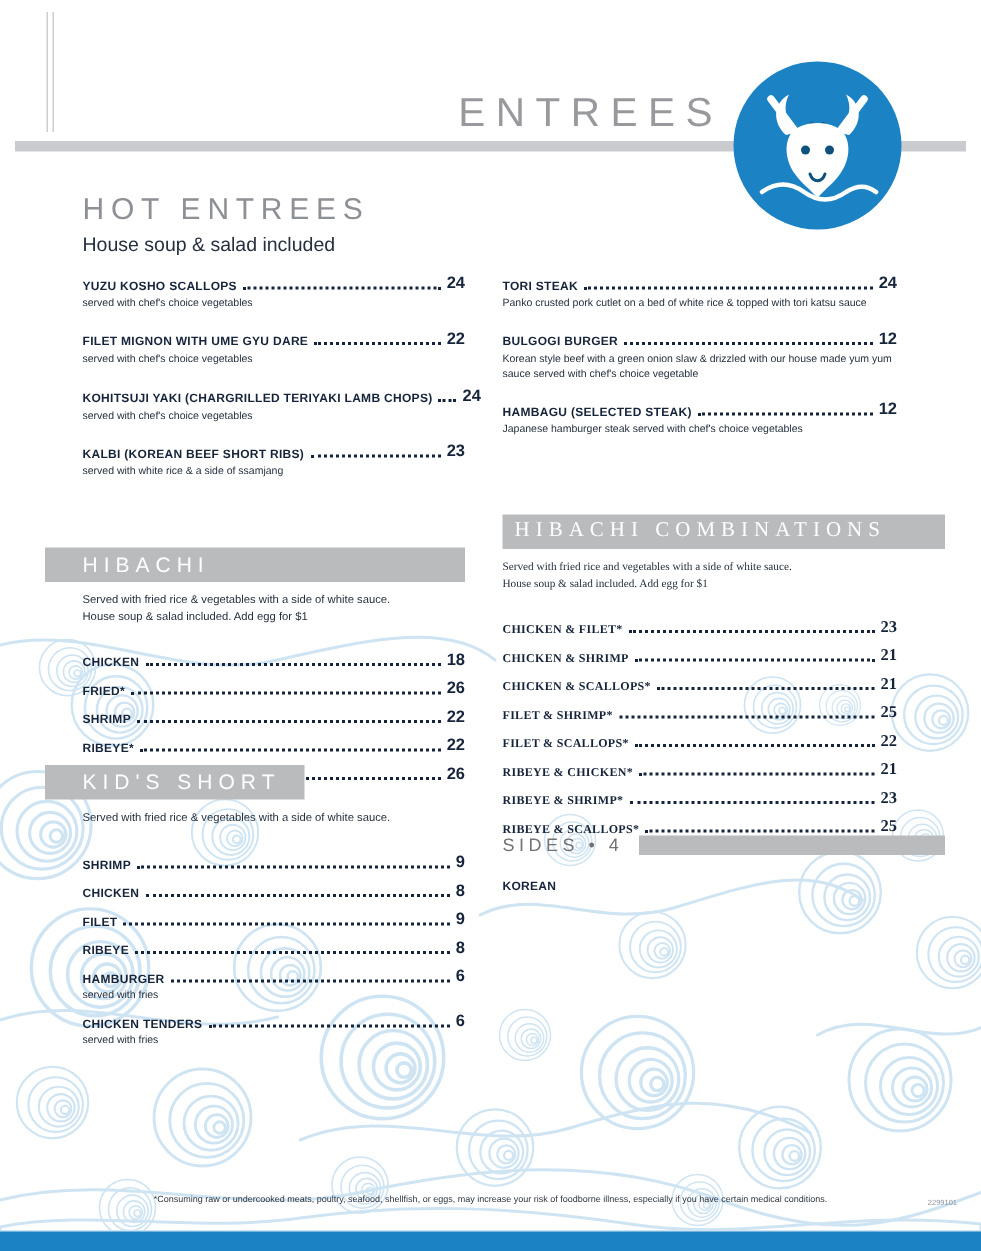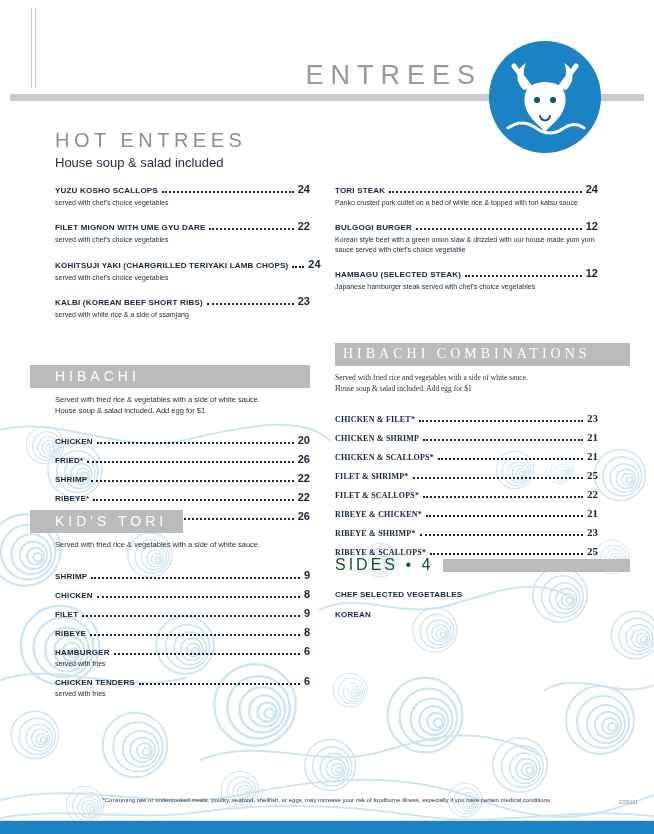--- a/index.html
+++ b/index.html
@@ -51,21 +51,21 @@
 
   .hot-item { margin-bottom:13px; }
   .hot-item .note { margin-top:3px; }
   .note { font-size:7px; color:#25303f; line-height:1.35; white-space:normal; }
 
   .plain-item { margin-bottom:7px; }
   .plain-item .note { margin-top:2px; }
 
   
   .sides-head { display:flex; align-items:center; }
-  .sides-title { font-size:16px; font-weight:400; letter-spacing:3px; color:#14532d; white-space:nowrap; }
+  .sides-title { font-size:12px; font-weight:400; letter-spacing:3px; color:#737373; white-space:nowrap; }
   .sides-bar { flex:1; height:13px; background:#b9bbbd; margin-left:10px; }
   .side-items { margin-top:16px; }
   .side-item { font-size:8px; font-weight:bold; color:#15243a; margin-bottom:11px; letter-spacing:0.2px; }
 
   
   .footer-note { position:absolute; top:797px; left:40px; right:40px; text-align:center;
     font-size:6px; color:#2f3640; z-index:1; }
   .doc-code { position:absolute; top:799px; right:16px; font-size:5px; color:#8a9099; z-index:1; }
   .bottom-band { position:absolute; bottom:0; left:0; right:0; height:13px; background:#1b82c4; z-index:1; }
 </style>
@@ -224,21 +224,21 @@
       <div class="sub2">
         <div>Served with fried rice &amp; vegetables with a side of white sauce.</div>
         <div>House soup &amp; salad included. Add egg for $1</div>
       </div>
       <div class="rows">
 
           <div class="plain-item">
             <div class="row">
               <span class="iname">CHICKEN</span>
               <span class="dots"></span>
-              <span class="price">20</span>
+              <span class="price">18</span>
             </div>
           </div>
 
           <div class="plain-item">
             <div class="row">
               <span class="iname">FRIED*</span>
               <span class="dots"></span>
               <span class="price">26</span>
             </div>
           </div>
@@ -338,21 +338,21 @@
           <div class="row">
             <span class="iname">RIBEYE &amp; SCALLOPS*</span>
             <span class="dots"></span>
             <span class="price">25</span>
           </div>
         </div>
       </div>
   </section>
 
   <section class="abs sec-kids">
-    <div class="section-bar fit">KID'S TORI</div>
+    <div class="section-bar fit">KID'S SHORT</div>
     <div class="indent">
       <div class="sub2">Served with fried rice &amp; vegetables with a side of white sauce.</div>
       <div class="rows">
 
           <div class="plain-item">
             <div class="row">
               <span class="iname">SHRIMP</span>
               <span class="dots"></span>
               <span class="price">9</span>
             </div>
@@ -409,21 +409,20 @@
 
   <section class="abs sec-sides">
     <div class="sides-head">
       <span class="sides-title">SIDES • 4</span>
       <span class="sides-bar"></span>
     </div>
     <div class="side-items">
 
 
 
-        <div class="side-item">CHEF SELECTED VEGETABLES</div>
 
         <div class="side-item">KOREAN</div>
       </div>
   </section>
 
   <div class="footer-note">*Consuming raw or undercooked meats, poultry, seafood, shellfish, or eggs, may increase your risk of foodborne illness, especially if you have certain medical conditions.</div>
   <div class="doc-code">2299101</div>
   <div class="bottom-band"></div>
 
 </div>

